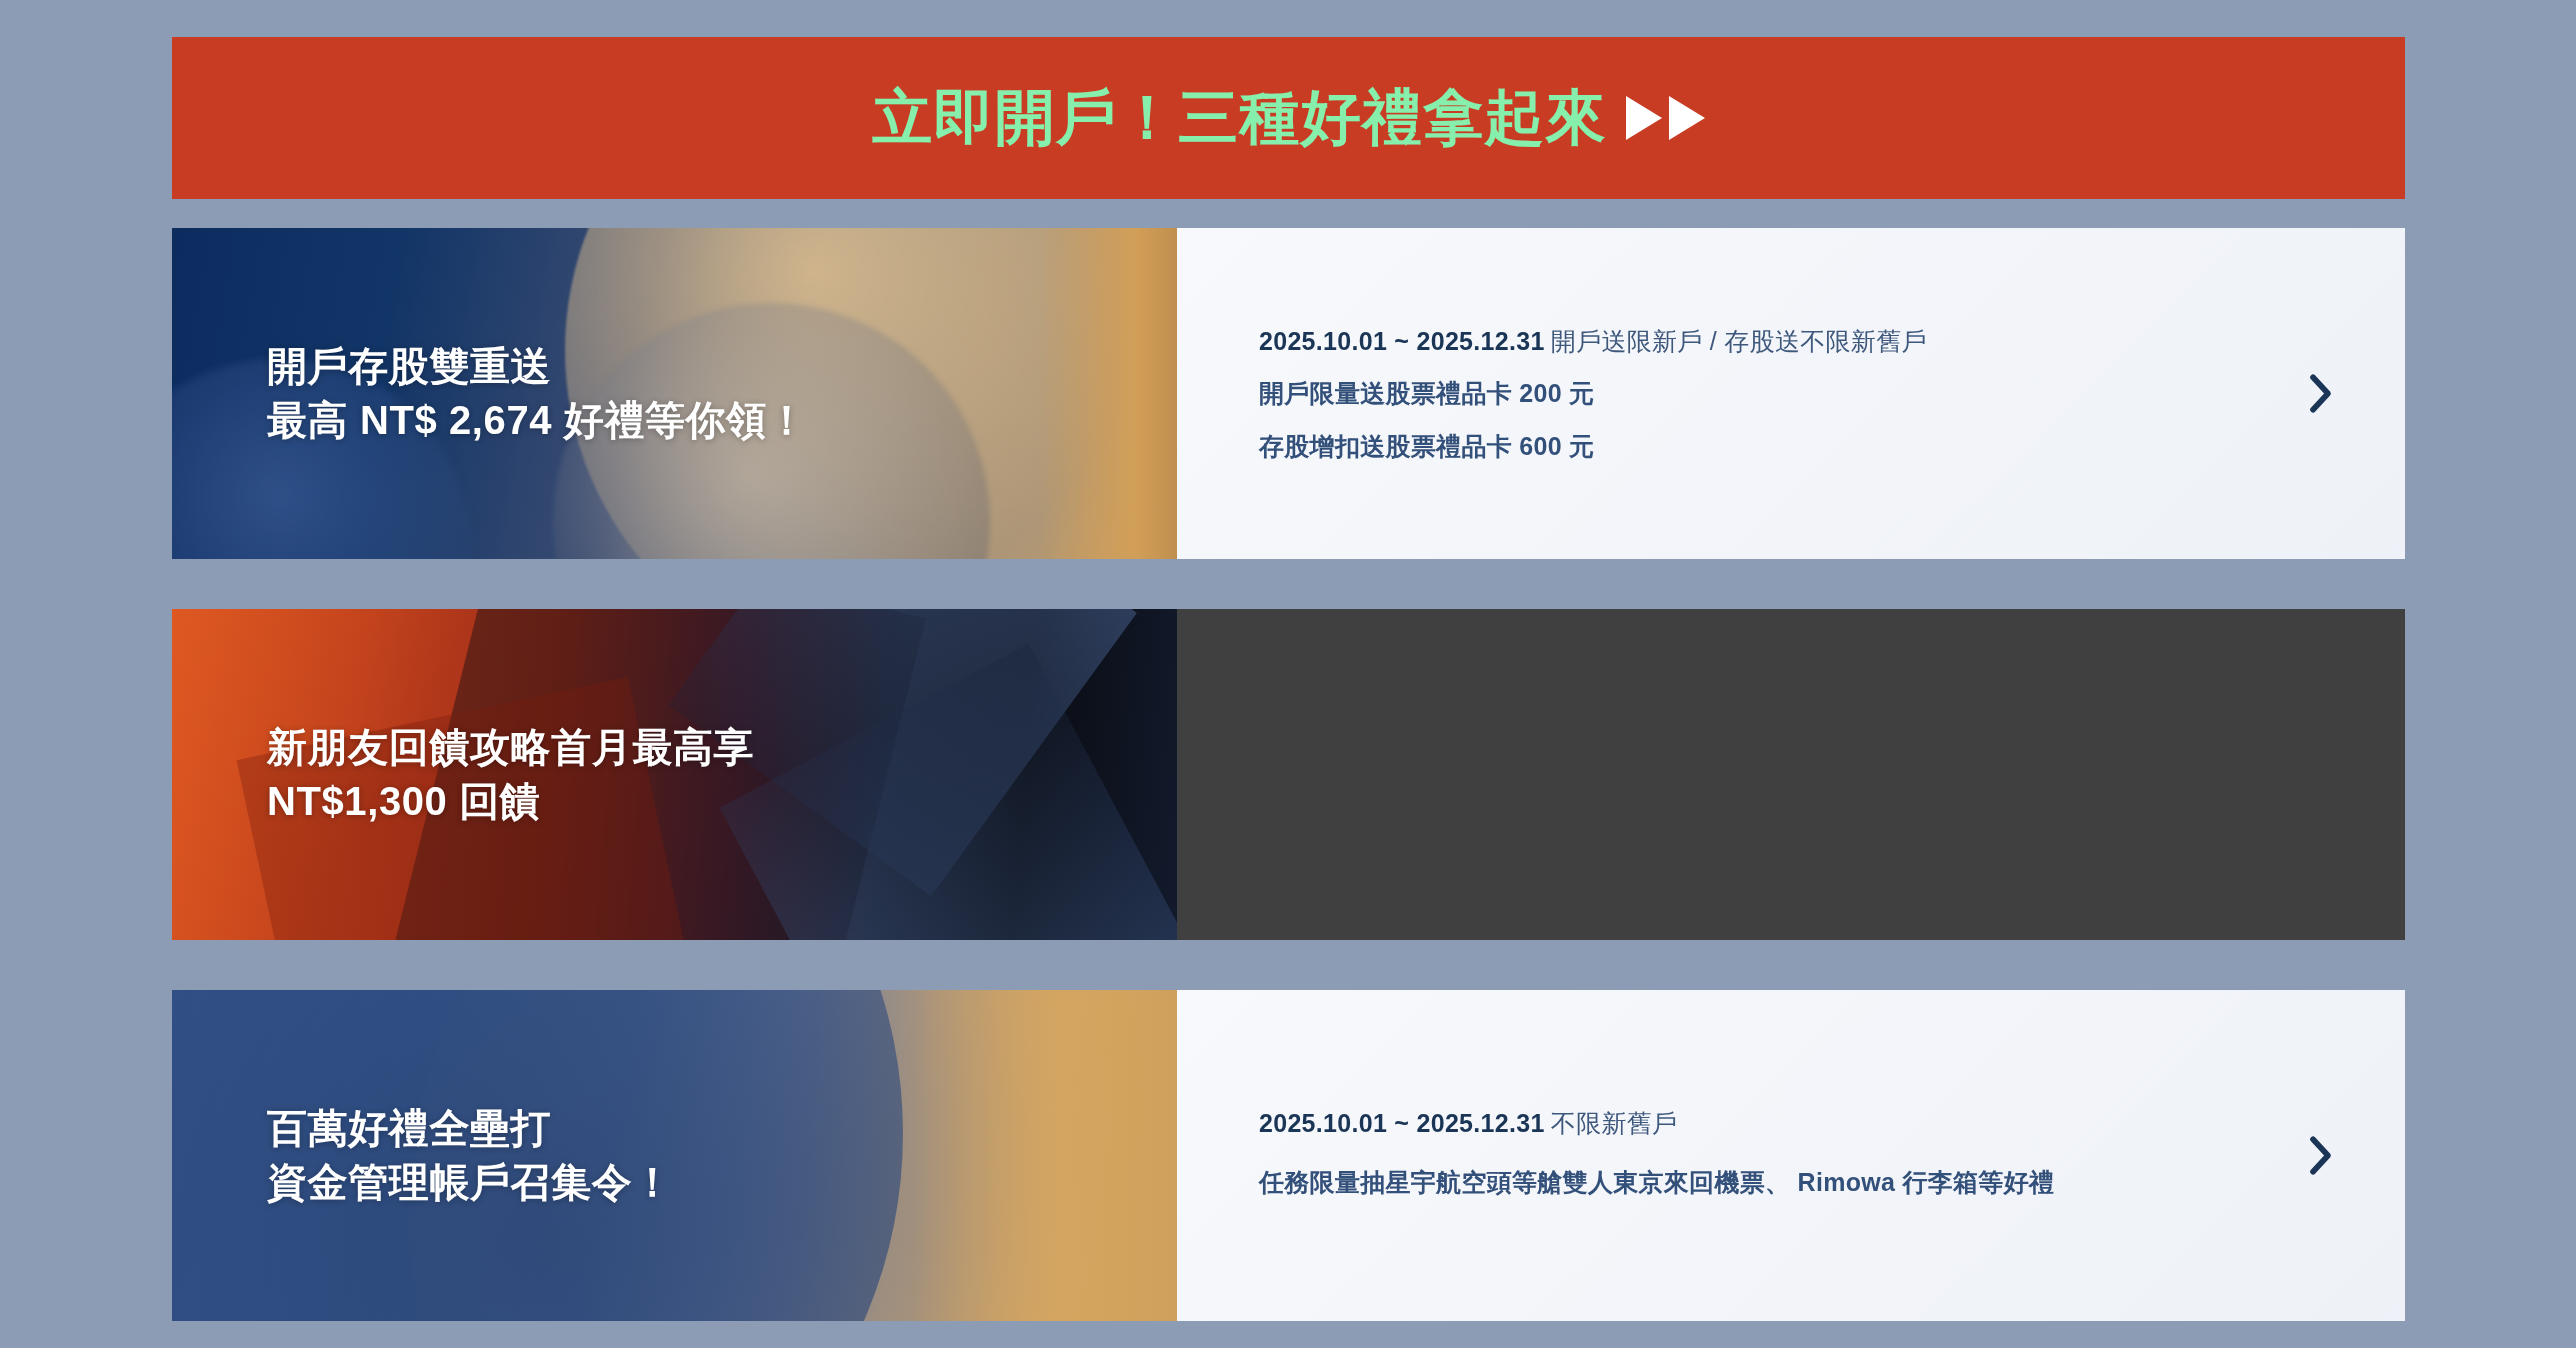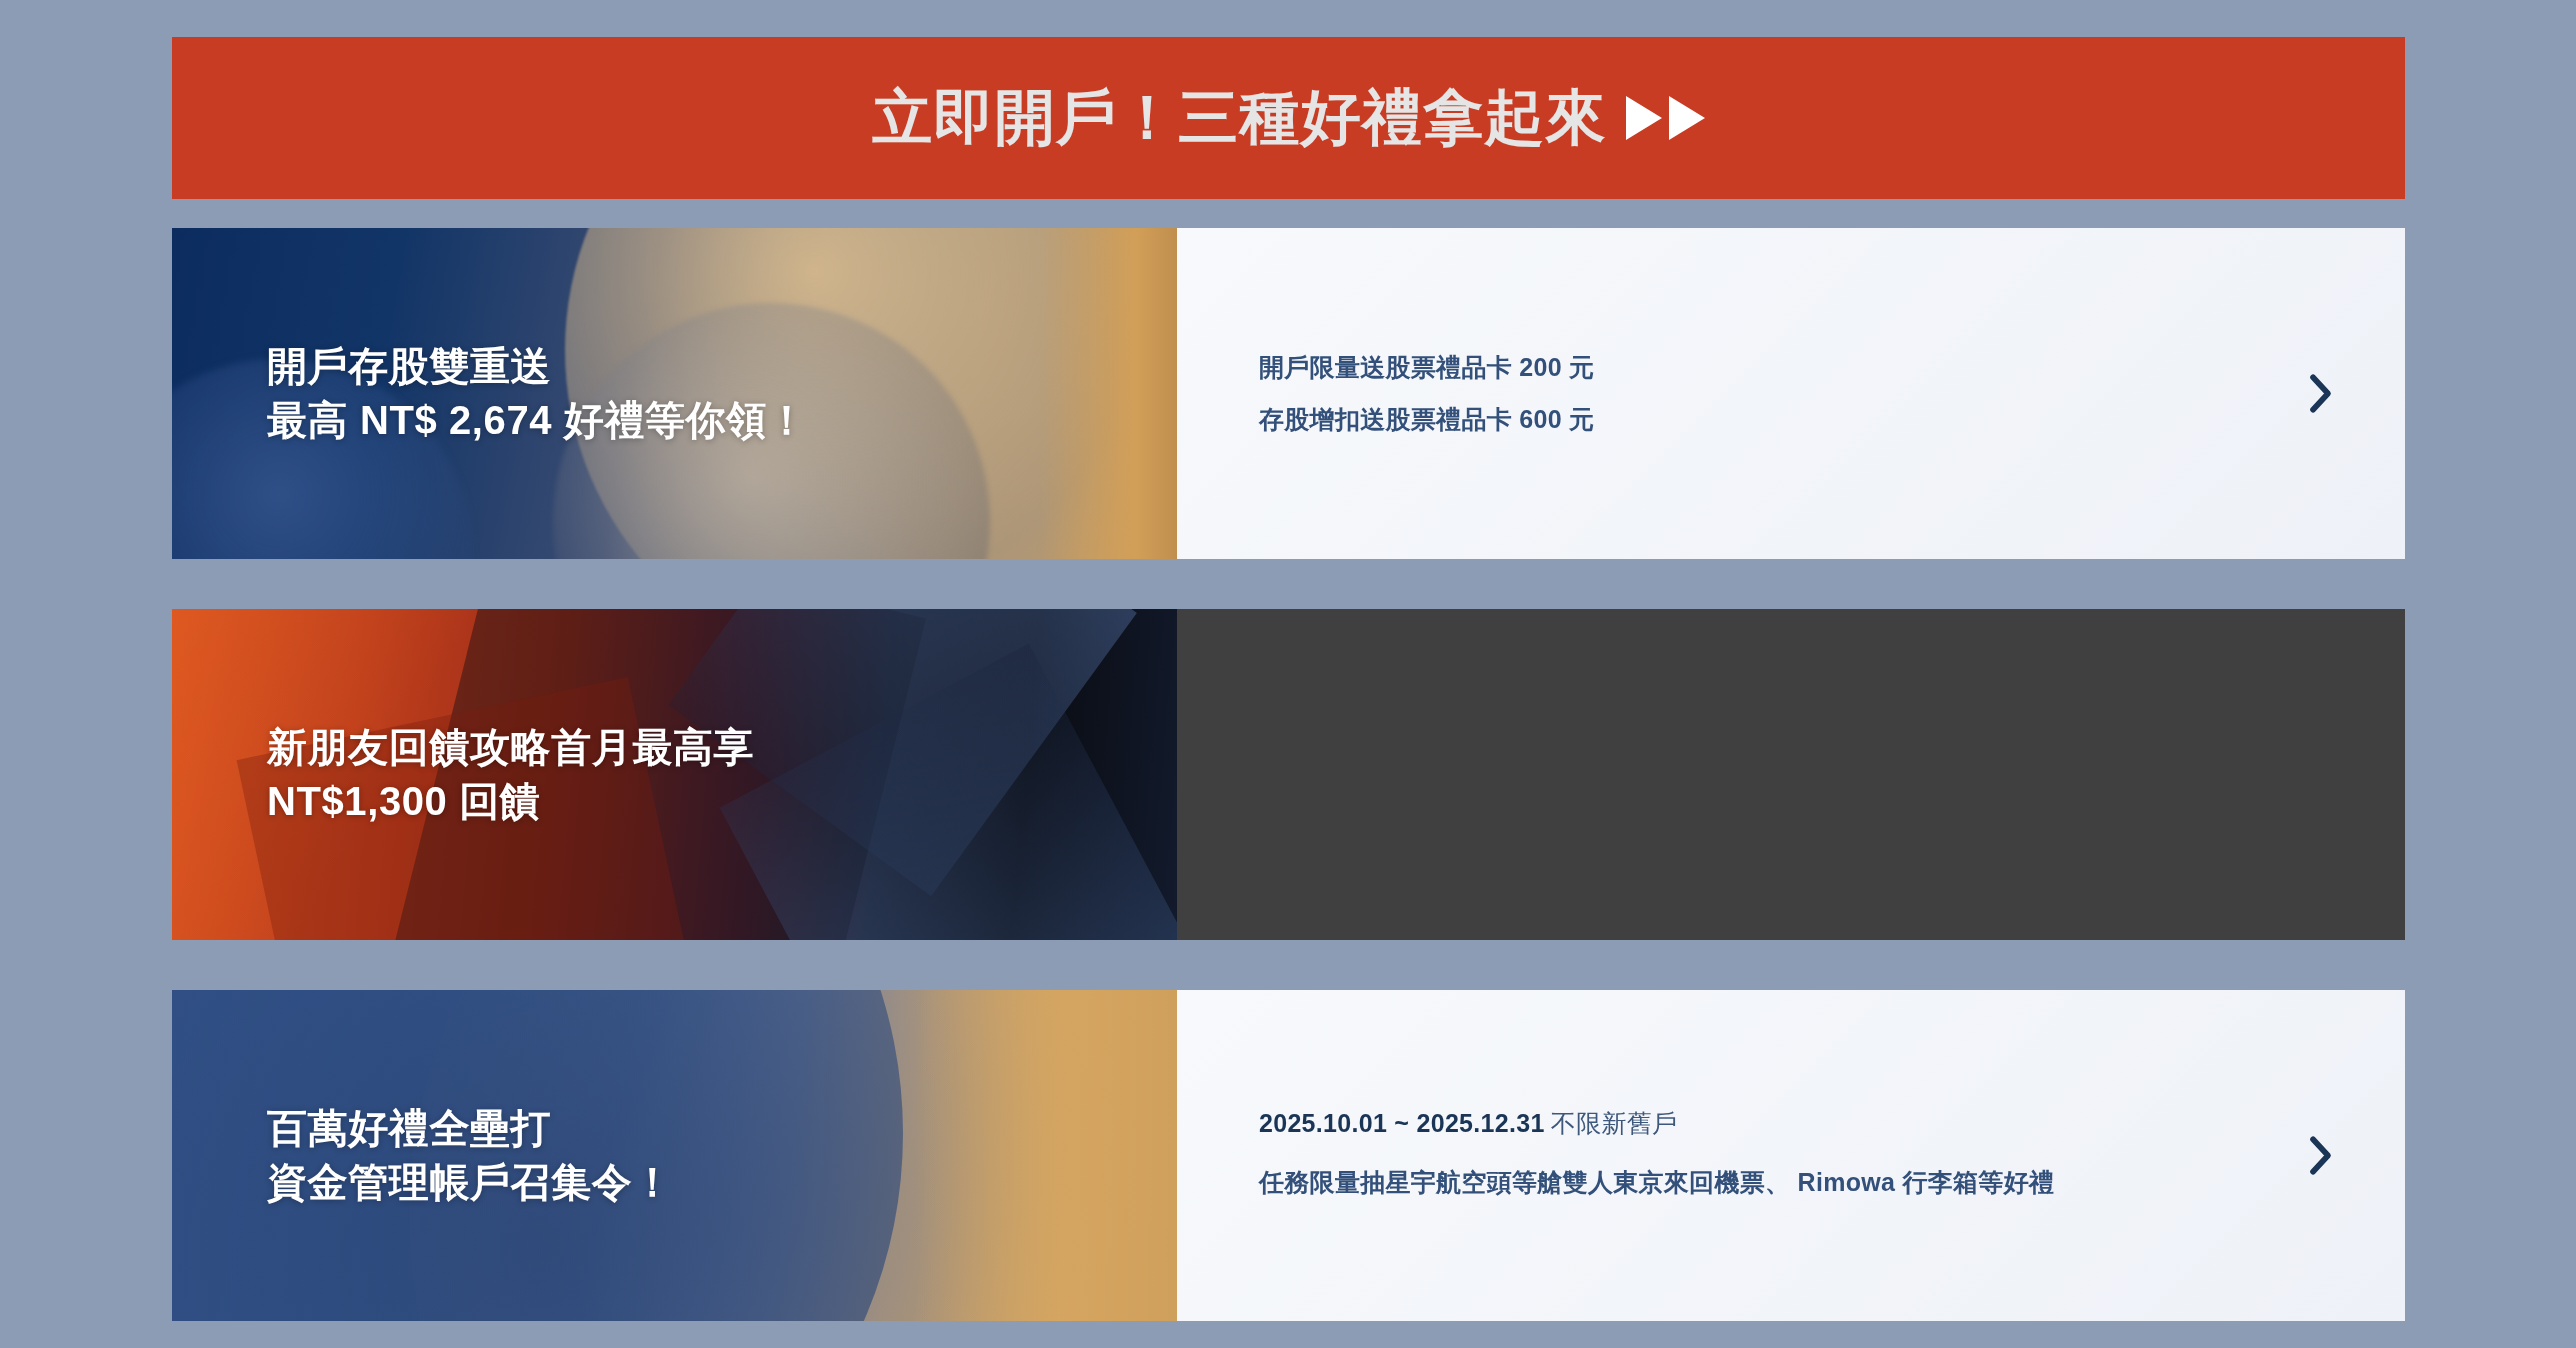--- a/index.html
+++ b/index.html
@@ -28,21 +28,21 @@
     left: 172px;
     top: 37px;
     width: 2233px;
     height: 162px;
     background: #c83c24;
     display: flex;
     align-items: center;
     justify-content: center;
   }
   .promo-banner-title {
-    color: #e5e5e5;
+    color: #86efac;
     font-size: 60px;
     font-weight: 700;
     letter-spacing: 1.2px;
     line-height: 1;
     white-space: nowrap;
     display: flex;
     align-items: center;
     gap: 16px;
   }
   .promo-arrows {
@@ -249,20 +249,23 @@
         <span class="edge-gold"></span>
         <div class="card-visual-inner">
           <div class="card-title">
             <span class="ln">開戶存股雙重送</span>
             <span class="ln">最高 NT$ 2,674 好禮等你領！</span>
           </div>
         </div>
       </div>
       <div class="card-detail">
         <div class="detail-lines">
+          <div class="detail-line">
+            <span class="date">2025.10.01 ~ 2025.12.31</span><span>開戶送限新戶 / 存股送不限新舊戶</span>
+          </div>
           <div class="detail-line body">開戶限量送股票禮品卡 200 元</div>
           <div class="detail-line body">存股增扣送股票禮品卡 600 元</div>
         </div>
         <div class="chevron-btn">
           <svg width="25" height="40" viewBox="0 0 40 64" fill="none" aria-hidden="true">
             <path d="M8 6 L32 32 L8 58" stroke="#1b3556" stroke-width="9" stroke-linecap="round" stroke-linejoin="round" fill="none"></path>
           </svg>
         </div>
       </div>
     </div>

